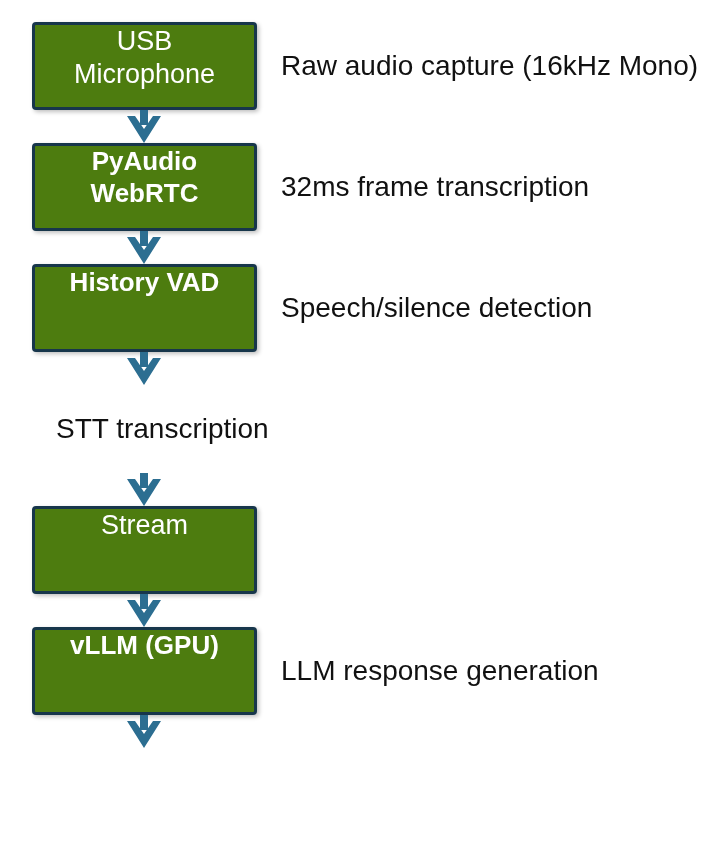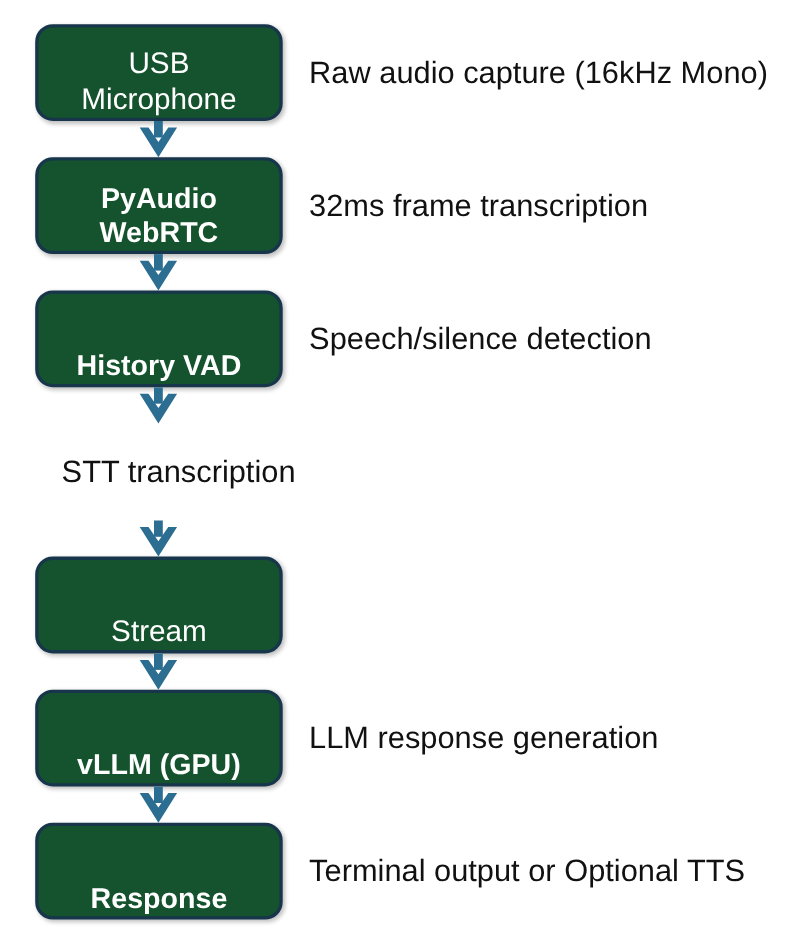--- a/index.html
+++ b/index.html
@@ -16,25 +16,25 @@
   .row {
     display: flex;
     align-items: center;
     margin-left: 32px;
     height: 88px;
   }
   .node {
     width: 225px;
     height: 88px;
     box-sizing: border-box;
-    background: #14532d;
+    background: #4d7c0f;
     border: 3px solid #17364B;
-    border-radius: 16px;
+    border-radius: 4px;
     display: flex;
-    align-items: flex-end;
+    align-items: flex-start;
     justify-content: center;
     flex: 0 0 auto;
     box-shadow: 2px 2px 4px rgba(0,0,0,0.25);
   }
   .node-label {
     color: #ffffff;
     text-align: center;
     white-space: pre-line;
     line-height: 1.22;
   }
@@ -138,20 +138,14 @@
     <div class="desc">LLM response generation</div>
   </div>
 
   <div class="arrow-row">
     <svg class="arrow" width="44" height="34" viewBox="0 0 44 34">
       <rect x="18" y="0" width="8" height="15"></rect>
       <polygon points="5,6 13,6 22,19 31,6 39,6 22,33"></polygon>
     </svg>
   </div>
 
-  <div class="row">
-    <div class="node">
-      <span class="node-label bold">Response</span>
-    </div>
-    <div class="desc">Terminal output or Optional TTS</div>
-  </div>
 
 </div>
 
 </body></html>

